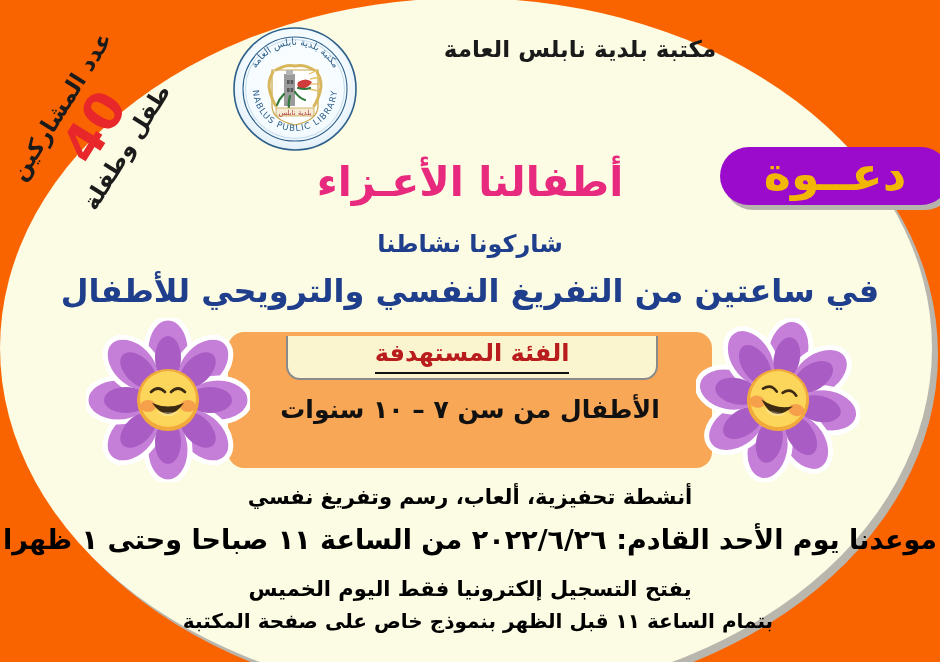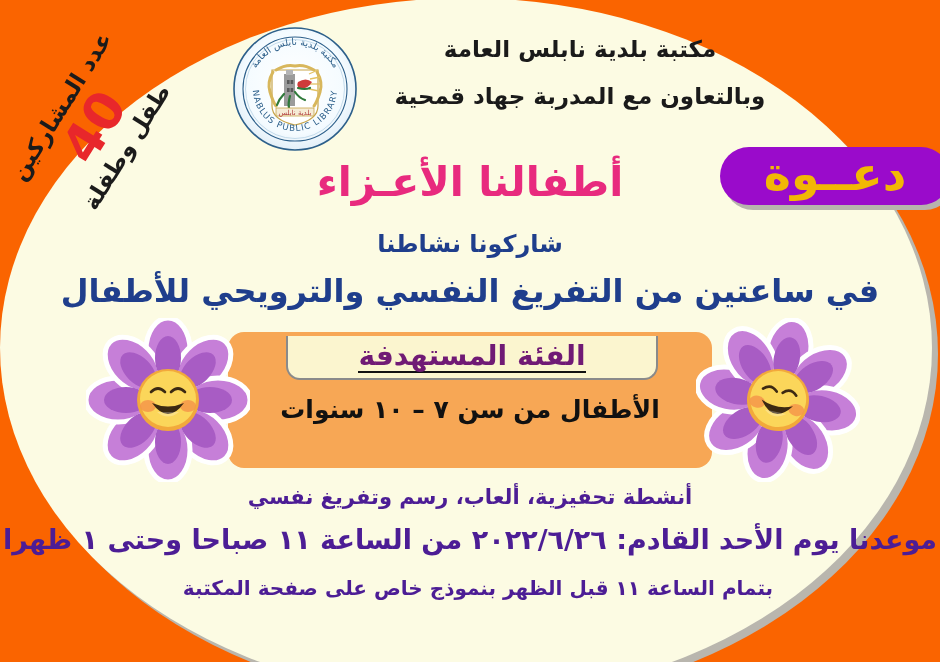--- a/index.html
+++ b/index.html
@@ -178,25 +178,25 @@
     height: 42px;
     background: #FBF5CF;
     border: 2px solid #8a8a8a;
     border-top: none;
     border-radius: 0 0 14px 14px;
     display: flex;
     align-items: center;
     justify-content: center;
   }
   .target-inner span {
-    font-size: 28px;
-    font-weight: bold;
-    color: #701a75;
+    font-size: 24px;
+    font-weight: bold;
+    color: #b91c1c;
     border-bottom: 2px solid #111;
-    padding-bottom: 0;
+    padding-bottom: 6px;
     line-height: 1.1;
   }
   .target-age {
     position: absolute;
     left: 0;
     right: 0;
     top: 64px;
     text-align: center;
     font-size: 25px;
     font-weight: bold;
@@ -216,21 +216,21 @@
   
   .bottom-block {
     position: absolute;
     left: 0;
     right: 0;
     top: 486px;
     text-align: center;
   }
   .b-line {
     font-weight: bold;
-    color: #4c1d95;
+    color: #000000;
     line-height: 1.08;
     white-space: nowrap;
   }
   .b-activities { font-size: 21px; margin-bottom: 16px; }
   .b-date       { font-size: 27px; margin-bottom: 24px; }
   .b-reg        { font-size: 21px; margin-bottom: 10px; }
   .b-form       { font-size: 20px; padding-left: 16px; }
 </style>
 </head>
 <body>
@@ -296,21 +296,20 @@
           <textPath href="#arc-top" startOffset="50%" text-anchor="middle">مكتبة بلدية نابلس العامة</textPath>
         </text>
         <text font-size="8.6" fill="#2c5f8a" font-family="DejaVu Sans, sans-serif" letter-spacing="1.1">
           <textPath href="#arc-bottom" startOffset="50%" text-anchor="middle">NABLUS PUBLIC LIBRARY</textPath>
         </text>
       </svg>
     </div>
 
     <div class="header-lines">
       <div class="h-line">مكتبة بلدية نابلس العامة</div>
-      <div class="h-line">وبالتعاون مع المدربة جهاد قمحية</div>
     </div>
 
     <div class="badge-shadow"></div>
     <div class="badge">
       <span>دعــوة</span>
     </div>
 
     <div class="main-title">أطفالنا الأعـزاء</div>
 
     <div class="sub1">شاركونا نشاطنا</div>
@@ -393,17 +392,18 @@
           <path d="M3 -8 q7 -7 14 0" fill="none" stroke="#3c2a12" stroke-width="2.6" stroke-linecap="round"></path>
           <path d="M-16 3 q16 22 32 0 q-16 7 -32 0z" fill="#3c2a12"></path>
           <path d="M-11 12 q11 9 22 0" fill="#ffffff" opacity="0.25"></path>
         </g>
       </svg>
     </div>
 
     <div class="bottom-block">
       <div class="b-line b-activities">أنشطة تحفيزية، ألعاب، رسم وتفريغ نفسي</div>
       <div class="b-line b-date">موعدنا يوم الأحد القادم: ٢٠٢٢/٦/٢٦ من الساعة ١١ صباحا وحتى ١ ظهرا</div>
+      <div class="b-line b-reg">يفتح التسجيل إلكترونيا فقط اليوم الخميس</div>
       <div class="b-line b-form">بتمام الساعة ١١ قبل الظهر بنموذج خاص على صفحة المكتبة</div>
     </div>
 
   </div>
 </div>
 
 </body></html>

